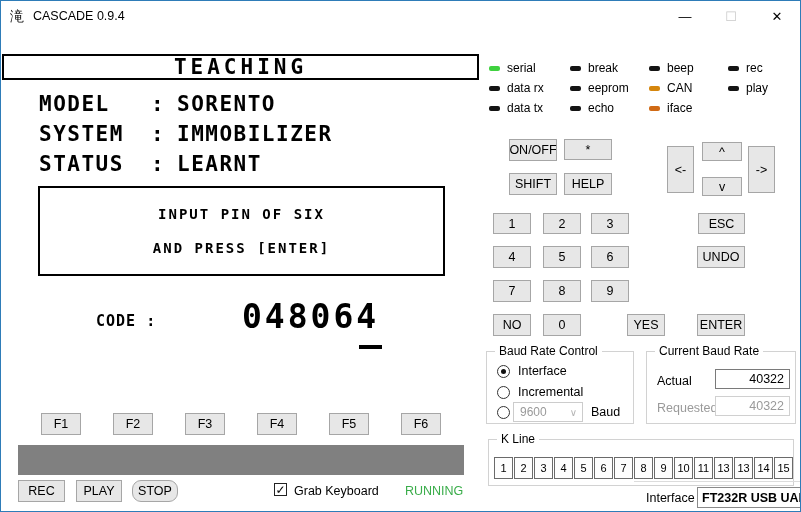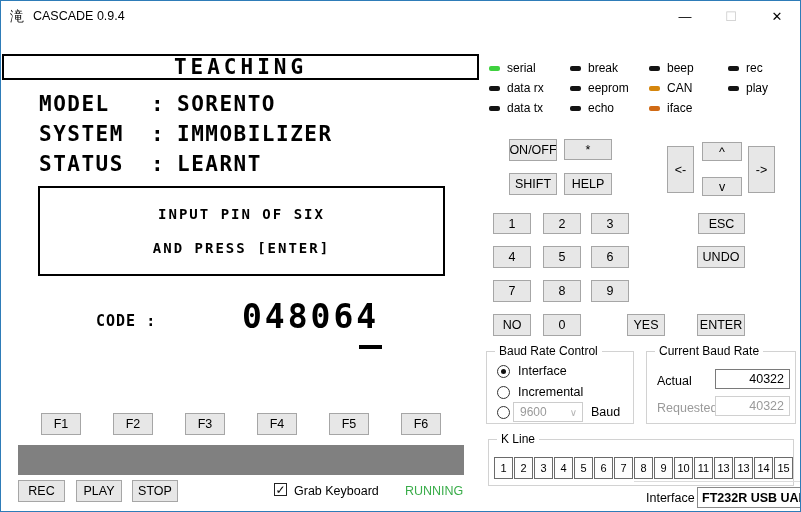--- a/index.html
+++ b/index.html
@@ -120,21 +120,21 @@
   <div class="btn" style="left:40px;top:412px;width:40px;height:22px;">F1</div>
   <div class="btn" style="left:112px;top:412px;width:40px;height:22px;">F2</div>
   <div class="btn" style="left:184px;top:412px;width:40px;height:22px;">F3</div>
   <div class="btn" style="left:256px;top:412px;width:40px;height:22px;">F4</div>
   <div class="btn" style="left:328px;top:412px;width:40px;height:22px;">F5</div>
   <div class="btn" style="left:400px;top:412px;width:40px;height:22px;">F6</div>
 
   <div class="progressbar"></div>
   <div class="btn" style="left:17px;top:479px;width:47px;height:22px;">REC</div>
   <div class="btn" style="left:75px;top:479px;width:46px;height:22px;">PLAY</div>
-  <div class="btn" style="left:131px;top:479px;width:46px;height:22px;">STOP</div>
+  <div class="btn" style="left:131px;top:479px;width:46px;height:22px;border-radius:9px;">STOP</div>
   <div class="checkbox">
     <span>✓</span>
   </div>
   <div class="grab-label">Grab Keyboard</div>
   <div class="running" style="color: rgb(58, 173, 74);">RUNNING</div>
 
   <div class="led-col" style="left:488px;">
     <div class="led-row">
         <span class="led" style="background: rgb(63, 209, 63);"></span>
         <span>serial</span>

